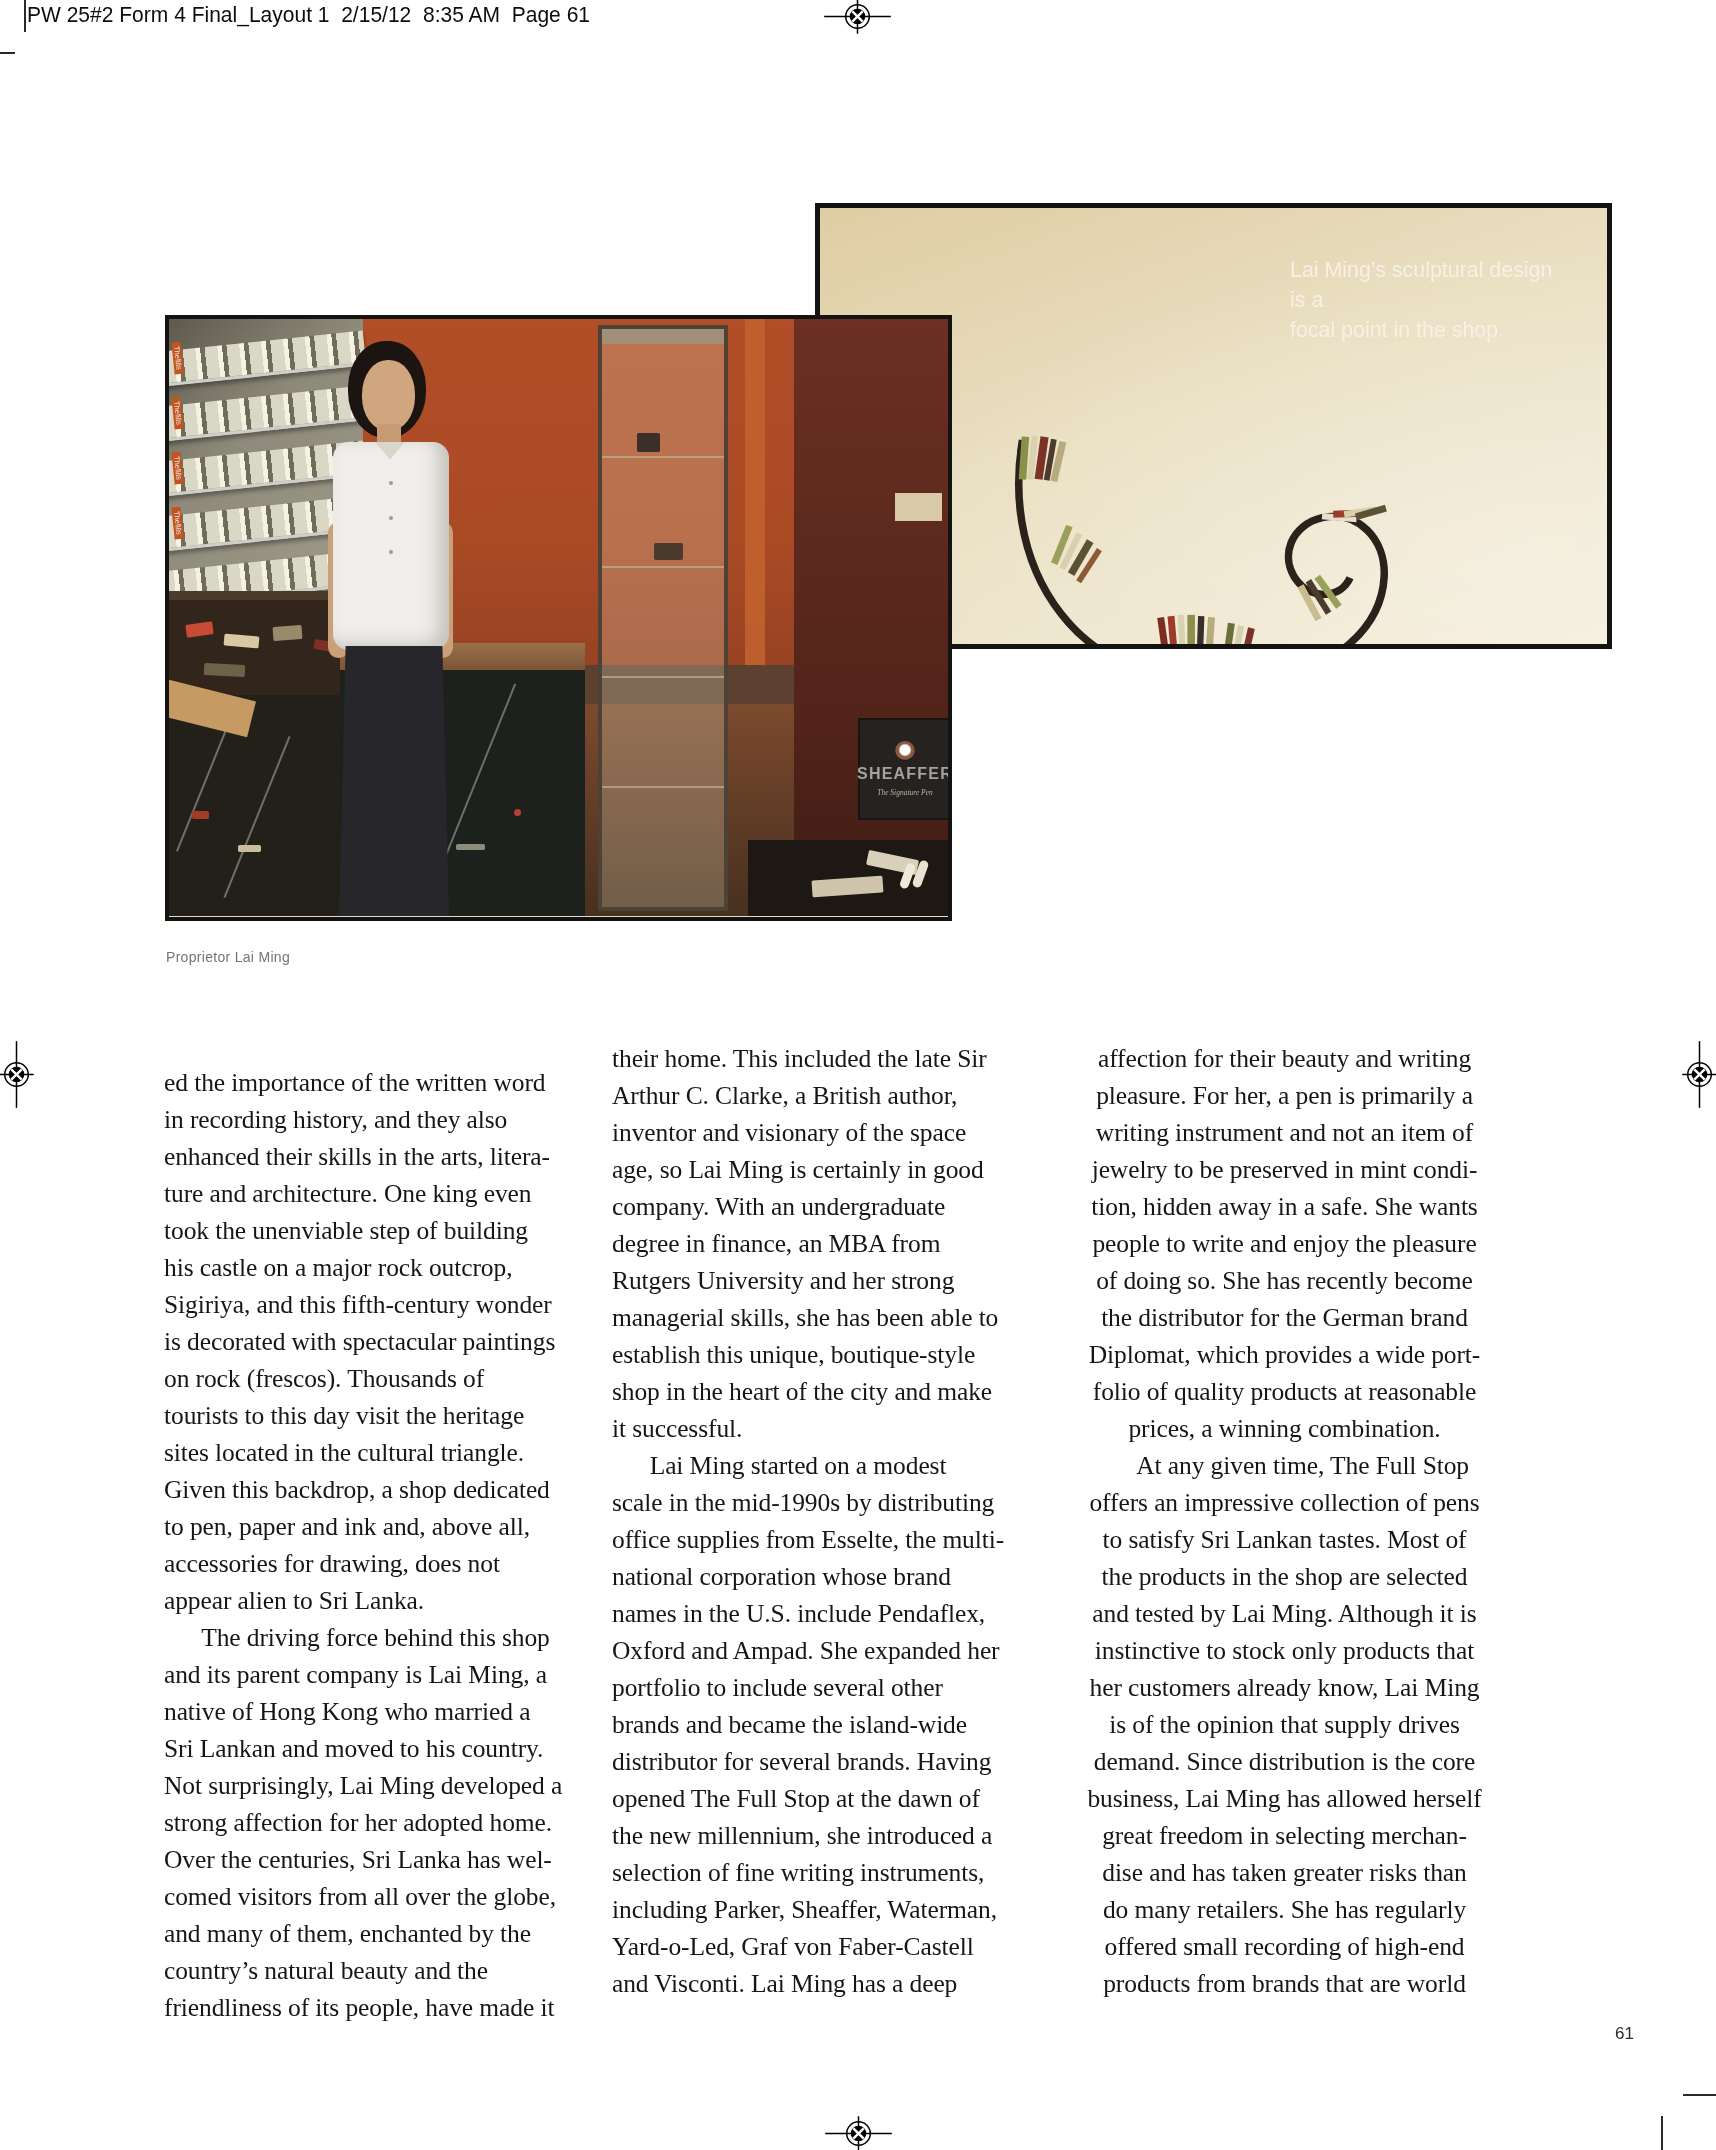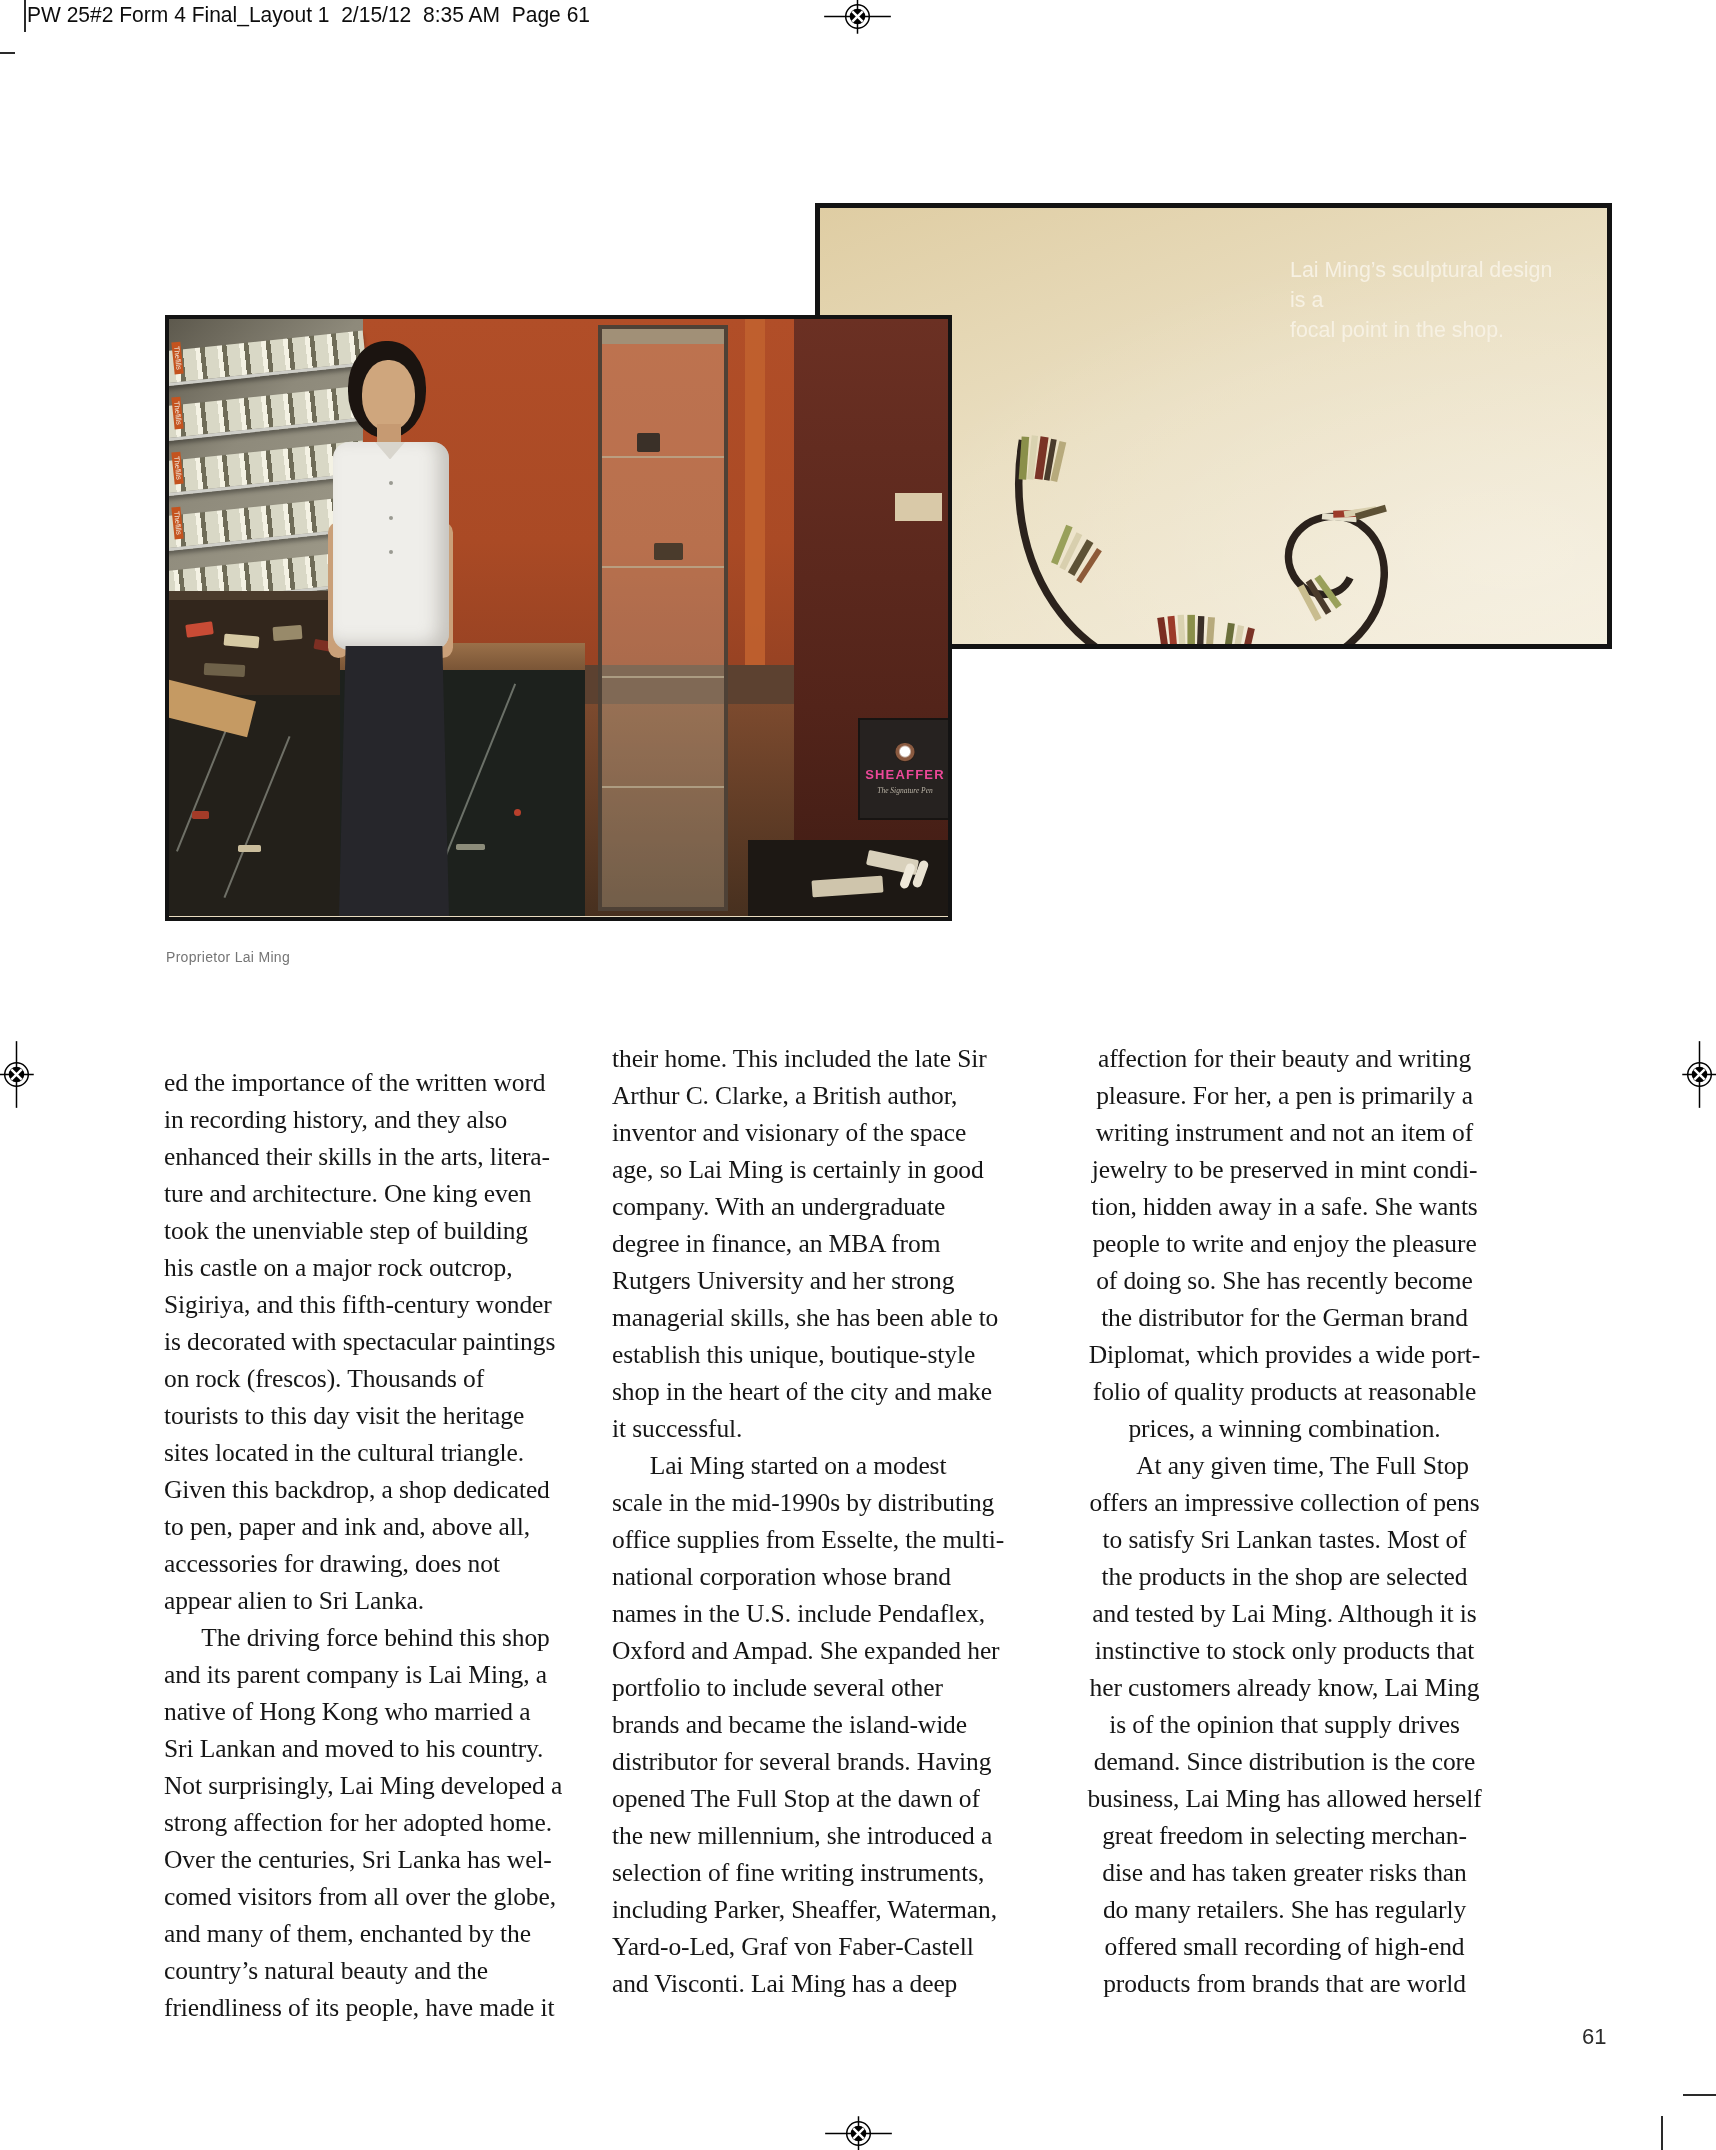--- a/index.html
+++ b/index.html
@@ -51,21 +51,21 @@
   .vitrine{left:429px;top:5.8px;width:130px;height:586px;box-sizing:border-box;
         border:4.6px solid #4e4136;background:rgba(224,212,182,.28);}
   .vitrine-cap{left:429px;top:5.8px;width:130px;height:19.7px;background:#8a775f;}
   .vshelf{position:absolute;left:0;width:100%;height:2.3px;background:#b9ad92;opacity:.75;}
   .pillar{left:625px;top:0;width:162px;height:597px;
         background:linear-gradient(180deg,#6b3023 0%,#53241a 65%,#3f1c14 100%);}
   .sign{left:689px;top:399px;width:90px;height:98px;background:#262220;border:2.3px solid #171412;
         display:flex;flex-direction:column;align-items:center;justify-content:center;gap:4.6px;}
   .sign-dot{width:19.7px;height:19.7px;border-radius:50%;
         background:radial-gradient(circle at 50% 45%, #ffffff 0 32%, #8a5a40 45% 62%, #241a14 70%);}
-  .sign-brand{color:#ec4899;font-size:13px;font-weight:bold;letter-spacing:1.2px;}
+  .sign-brand{color:#a3a3a3;font-size:16px;font-weight:bold;letter-spacing:1.2px;}
   .sign-tag{color:#b9b2a4;font-size:7.5px;font-style:italic;font-family:"Liberation Serif",serif;}
   .label-card{left:726px;top:174px;width:47px;height:28px;background:#d9c9a8;}
   .counter-right{left:579px;top:521px;width:208px;height:76px;background:#1d1814;overflow:hidden;}
 
   .hair{left:179px;top:22px;width:78px;height:97px;border-radius:48%;background:#1b1410;}
   .face{left:193px;top:41px;width:53px;height:71px;border-radius:48%;background:#cfa67d;}
   .neck{left:208px;top:105px;width:24px;height:22px;background:#c69a72;}
   .shirt{left:164px;top:123px;width:116px;height:208px;border-radius:16px;background:#efeeea;
         box-shadow:inset -10.4px -5.8px 17.4px rgba(120,115,105,.35);}
   .collar{left:206px;top:123px;width:30px;height:17.4px;background:#d8d5cd;
@@ -73,21 +73,21 @@
   .arm{width:21px;height:136px;border-radius:10.4px;background:#caa079;}
   .skirt{left:170px;top:327px;width:110px;height:270px;background:#26262b;
         clip-path:polygon(6% 0,94% 0,100% 100%,0 100%);}
   .btn-dot{position:absolute;width:4px;height:4px;border-radius:50%;background:#9a9a92;left:220px;}
 
   
   .caption-shop{left:166px;top:949px;font-size:14px;color:#757575;letter-spacing:0.3px;}
   .column{top:1040px;width:443px;font-family:"Liberation Serif",serif;font-size:25.5px;
           line-height:37px;color:#161616;letter-spacing:-0.1px;}
   .column .line{white-space:pre;}
-  .pageno{left:1582px;top:2024px;width:52px;text-align:left;font-size:22px;color:#2b2b2b;}
+  .pageno{left:1582px;top:2024px;width:52px;text-align:right;font-size:17px;color:#2b2b2b;}
 </style>
 </head>
 <body>
 
 <div class="page">
 
   <div class="abs slug">PW 25#2 Form 4 Final_Layout 1  2/15/12  8:35 AM  Page 61</div>
   <div class="abs cropline" style="left:24px;top:0;width:1.7px;height:32px;"></div>
   <div class="abs cropline" style="left:0;top:52px;width:15px;height:1.7px;"></div>
   <div class="abs cropline" style="left:1683px;top:2094px;width:34px;height:1.7px;"></div>

